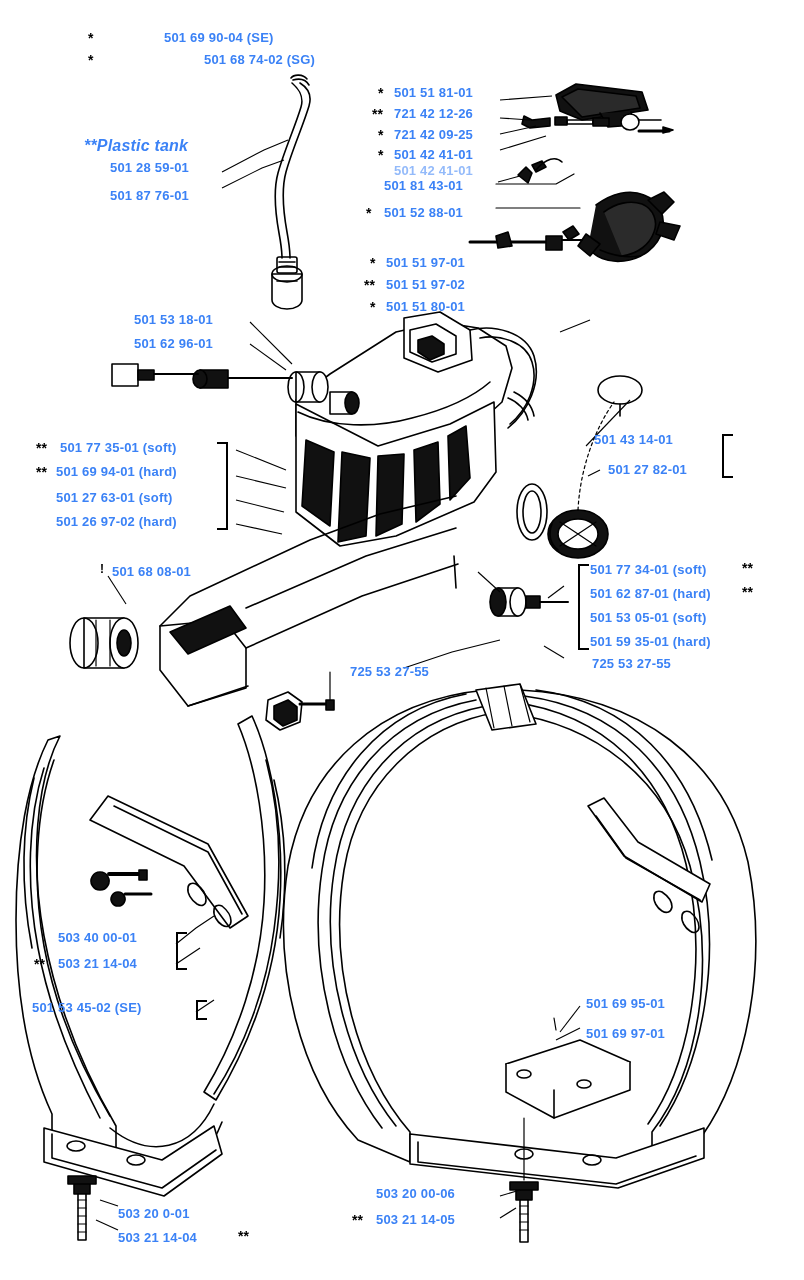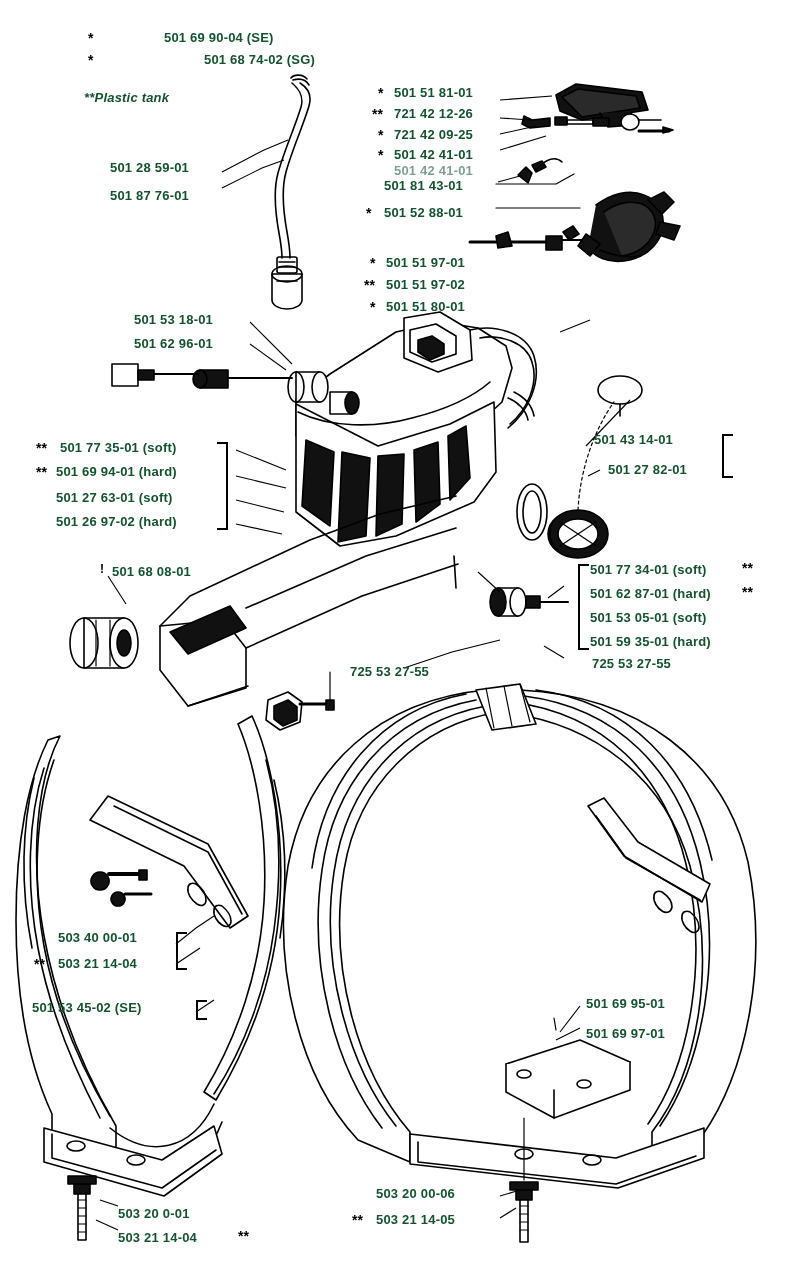--- a/index.html
+++ b/index.html
@@ -1,21 +1,21 @@
 <!DOCTYPE html>
 <html><head>
 <meta charset="utf-8">
 <style>
   html,body{margin:0;padding:0;background:#ffffff;}
   body{width:804px;height:1280px;position:relative;overflow:hidden;
        font-family:"Liberation Sans", sans-serif;color:#000;}
   #sheet{position:absolute;left:0;top:0;width:804px;height:1280px;}
   .lbl{position:absolute;white-space:nowrap;font-weight:bold;font-size:13px;
-       letter-spacing:.2px;line-height:15px;color:#14532d;}
-  .lbl.sm{font-size:13px;}
+       letter-spacing:.2px;line-height:15px;color:#3b82f6;}
+  .lbl.sm{font-size:16px;margin-top:48px;}
   .lbl.it{font-style:italic;}
   .star{position:absolute;font-weight:bold;font-size:14px;}
   .wm{position:absolute;left:170px;top:600px;width:470px;text-align:center;
       font-family:"Liberation Serif", serif;font-style:italic;font-weight:bold;
       font-size:66px;color:#d9d9d9;letter-spacing:1px;user-select:none;}
   svg.art{position:absolute;left:0;top:0;width:804px;height:1280px;}
   .brk{position:absolute;border-left:2px solid #000;}
   .brk:before,.brk:after{content:"";position:absolute;left:0;width:9px;height:2px;background:#000;}
   .brk:before{top:0;}
   .brk:after{bottom:0;}

